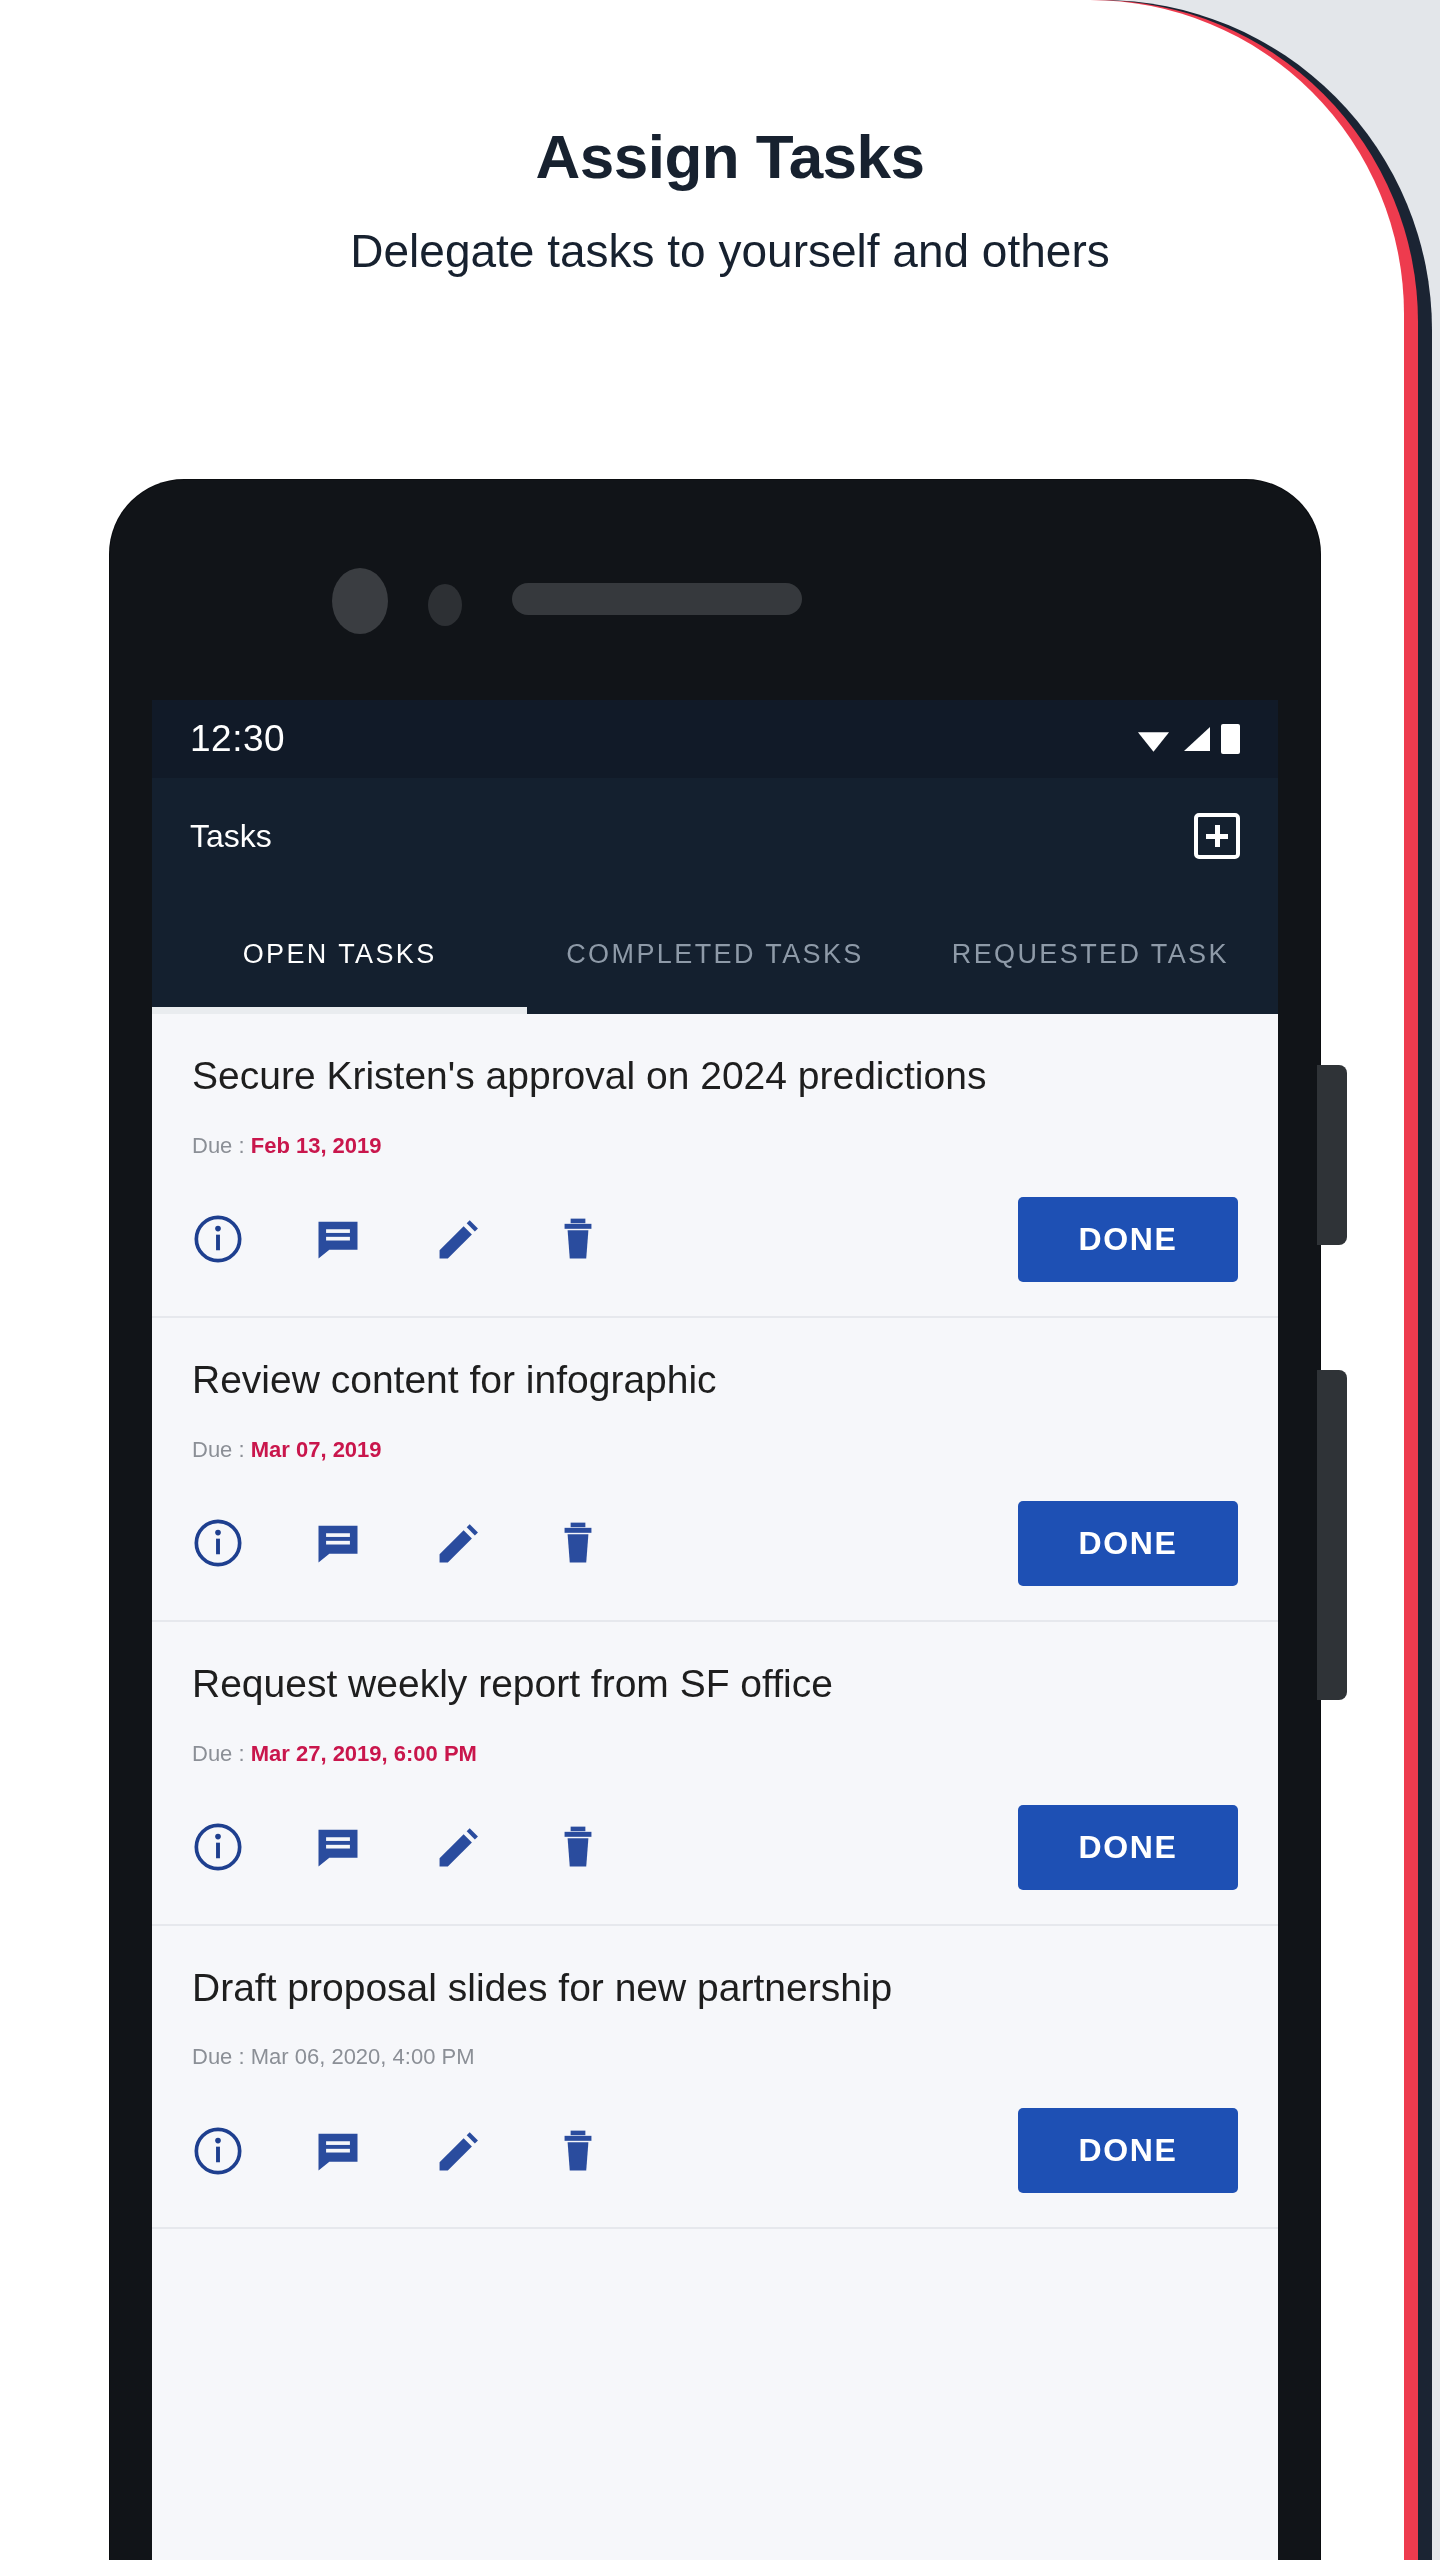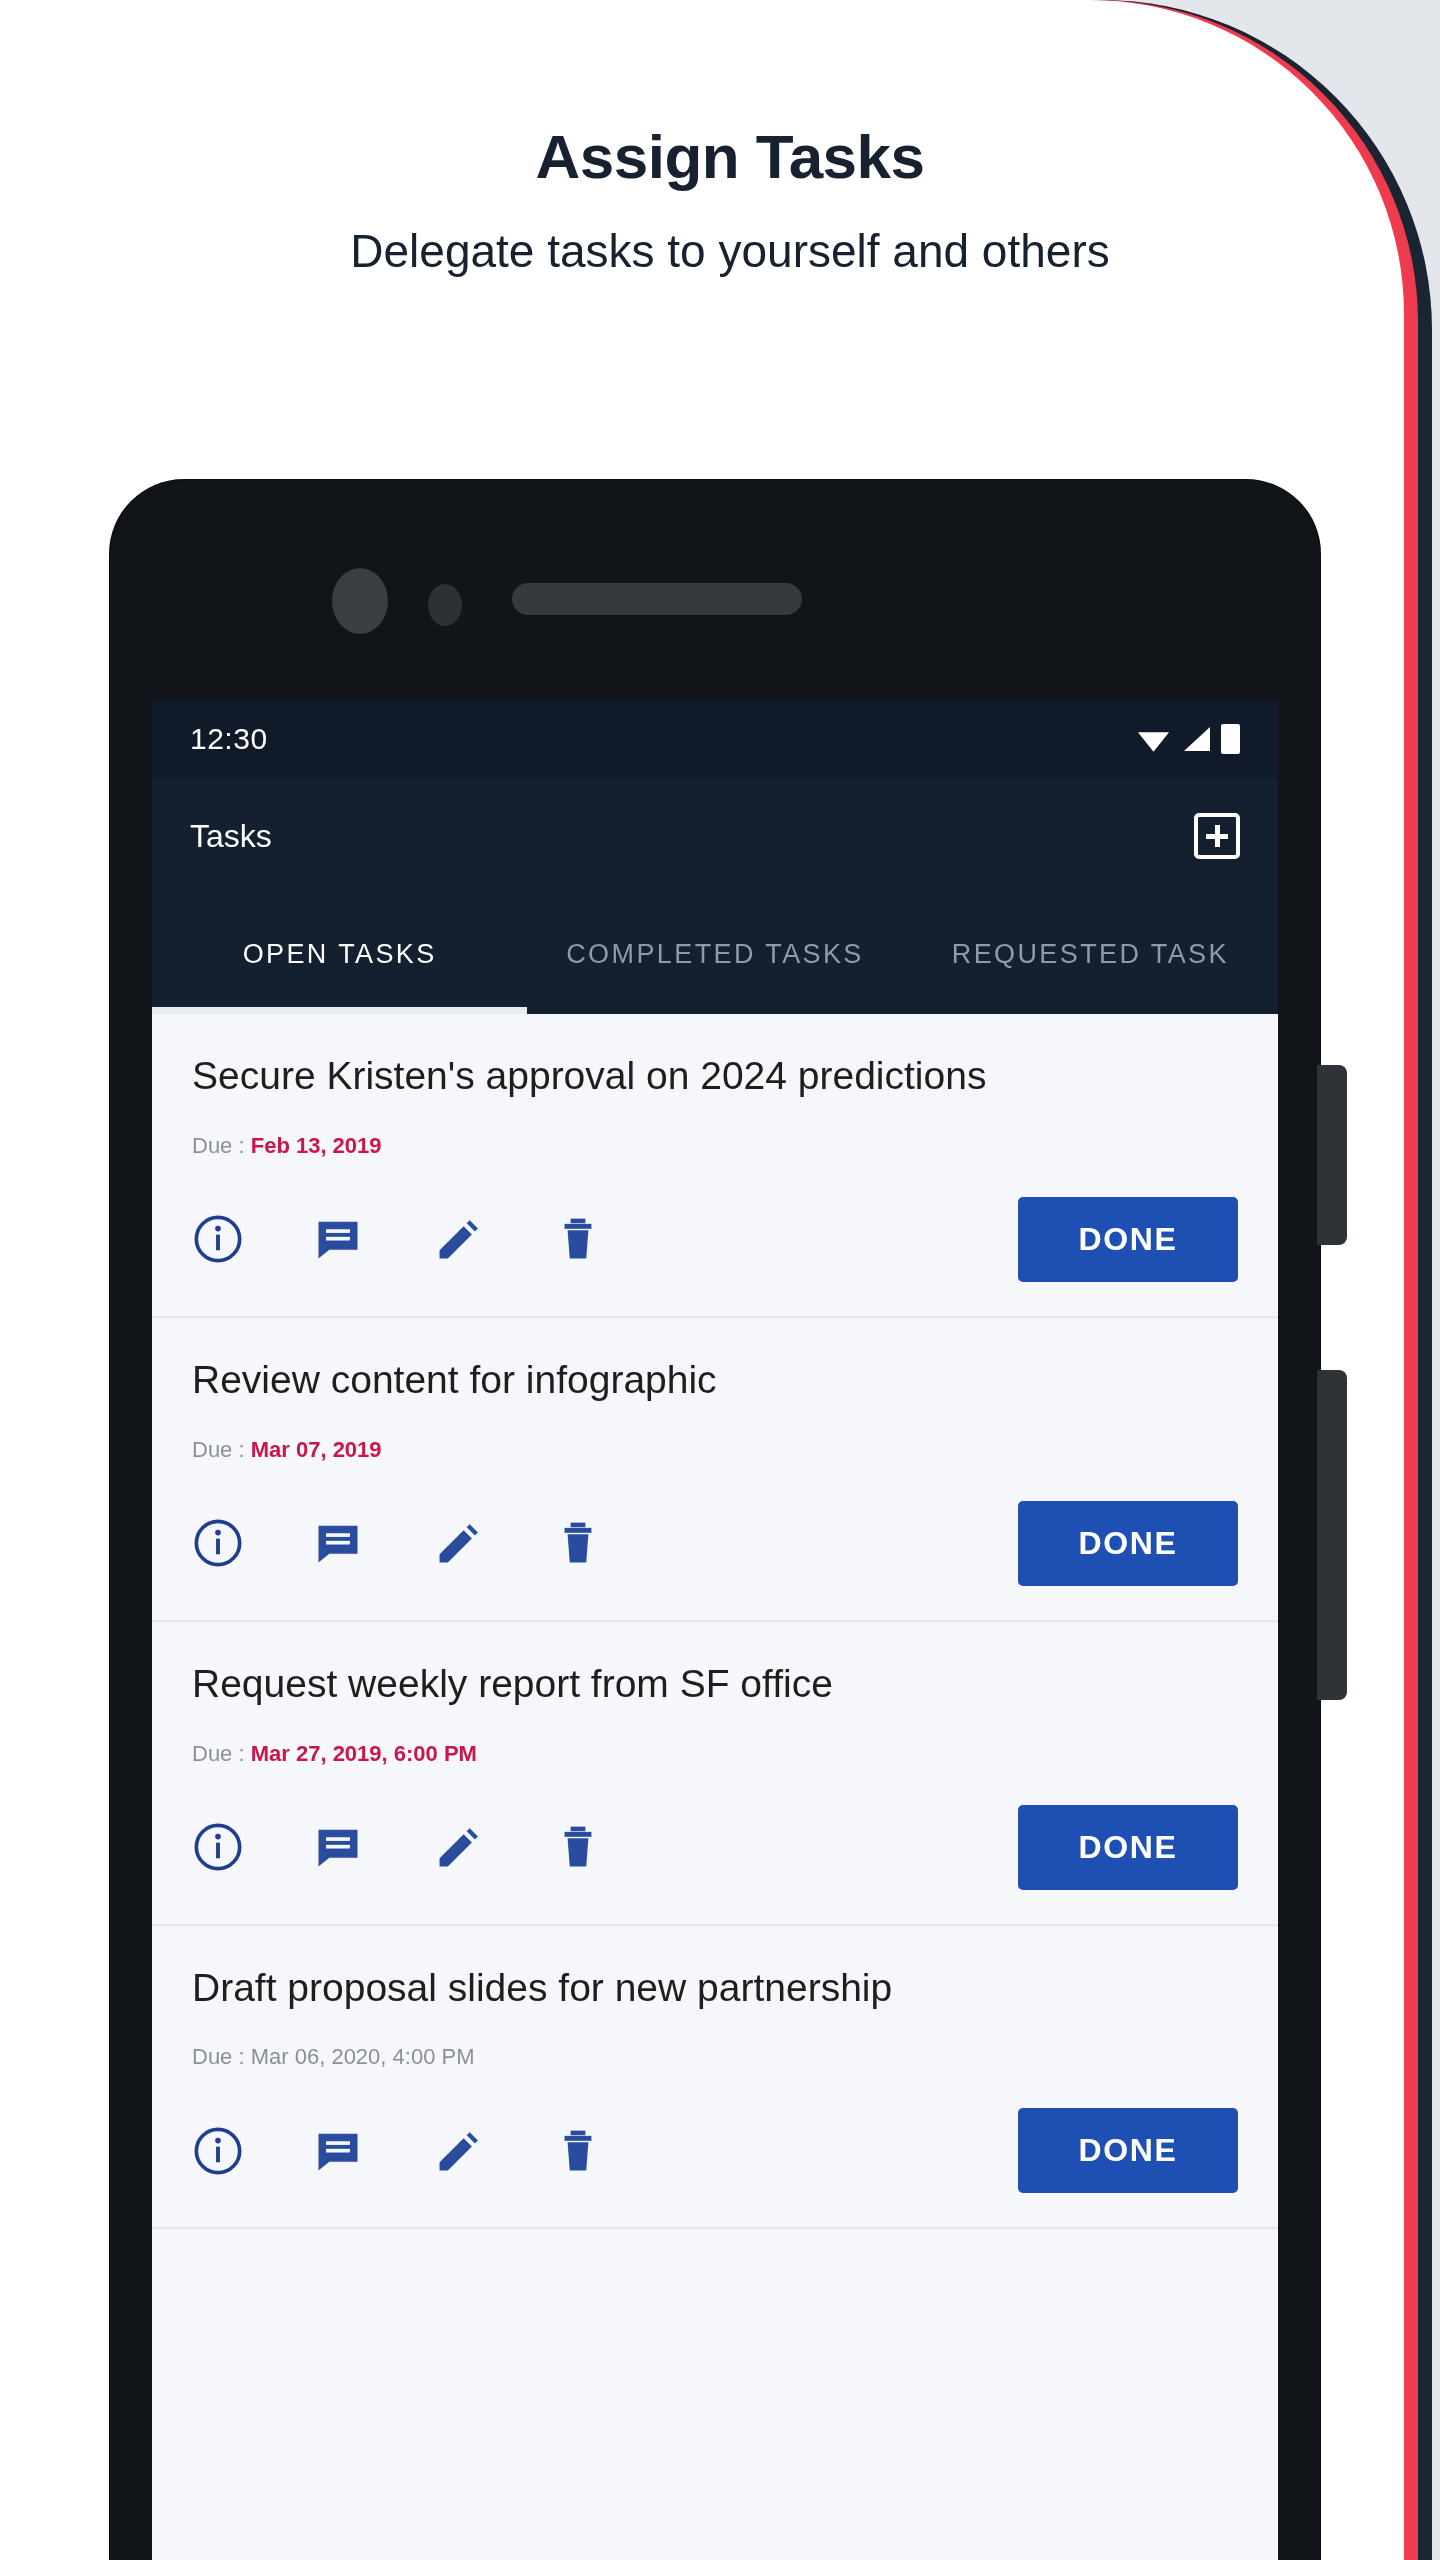--- a/index.html
+++ b/index.html
@@ -93,21 +93,21 @@
     overflow:hidden;
   }
 
   
   .statusbar{
     height:78px; background:#111a28;
     display:flex; align-items:center;
     padding:0 38px;
     color:#ffffff;
   }
-  .status-time{ font-size:30px; letter-spacing:0.5px; }
+  .status-time{ font-size:37px; letter-spacing:0.5px; }
   .status-icons{ margin-left:auto; display:flex; align-items:center; gap:9px; }
   .ic-wifi{ width:35px; height:28px; }
   .ic-sig{  width:32px; height:28px; }
   .ic-batt{ width:19px; height:30px; background:#fff; border-radius:2px; }
 
   
   .appbar{
     height:116px;
     background:#14202f;
     display:flex; align-items:center;

